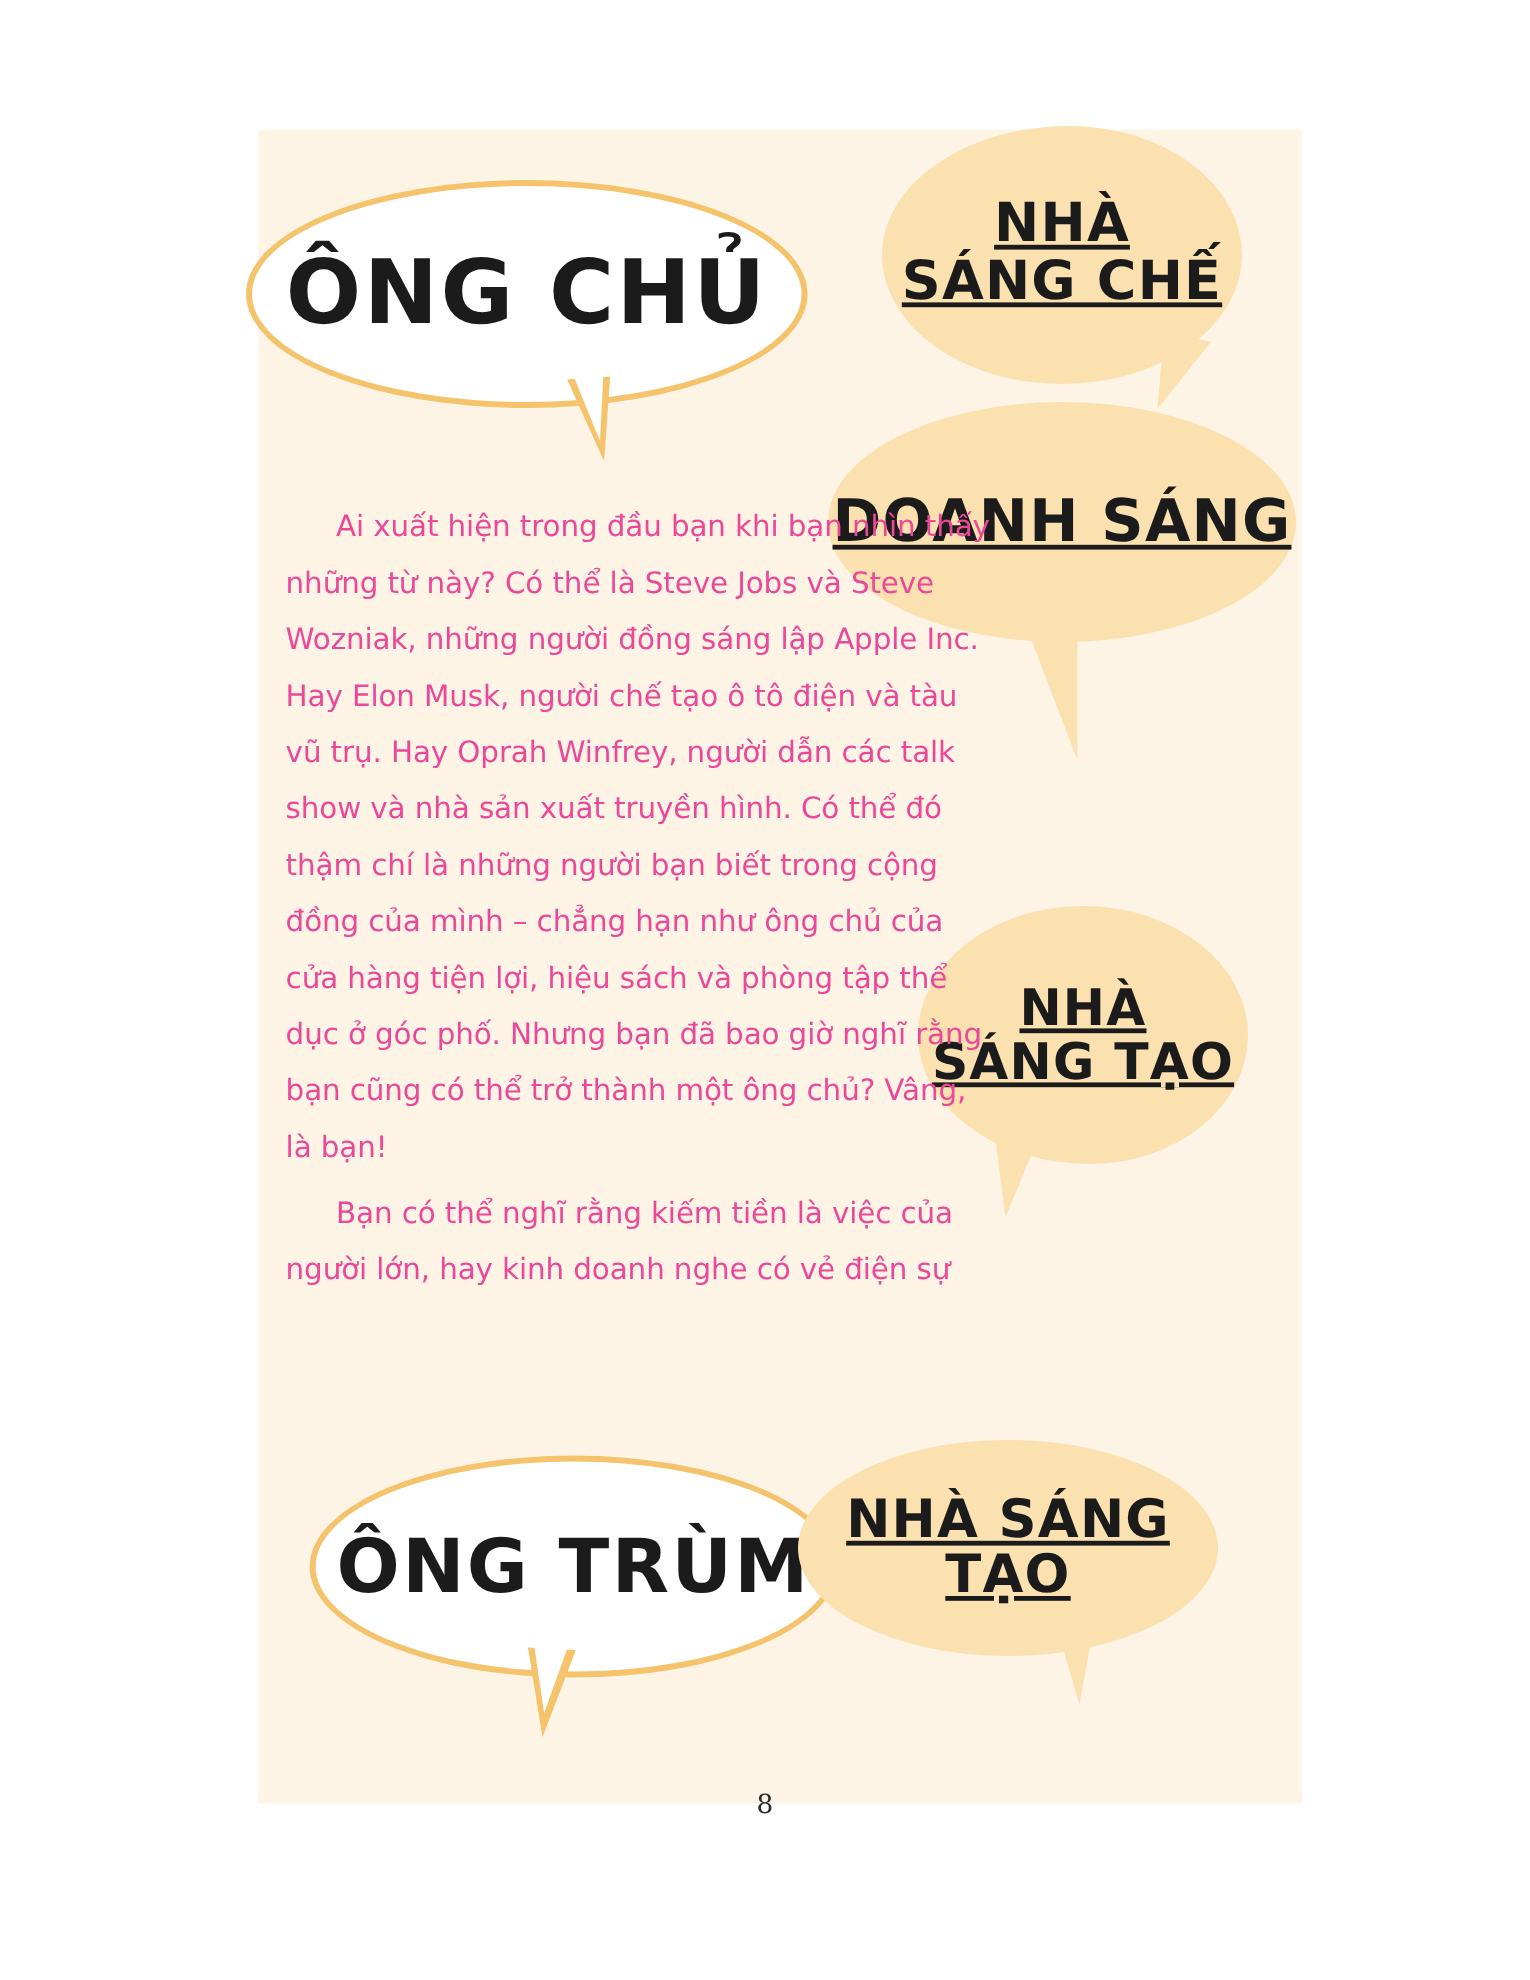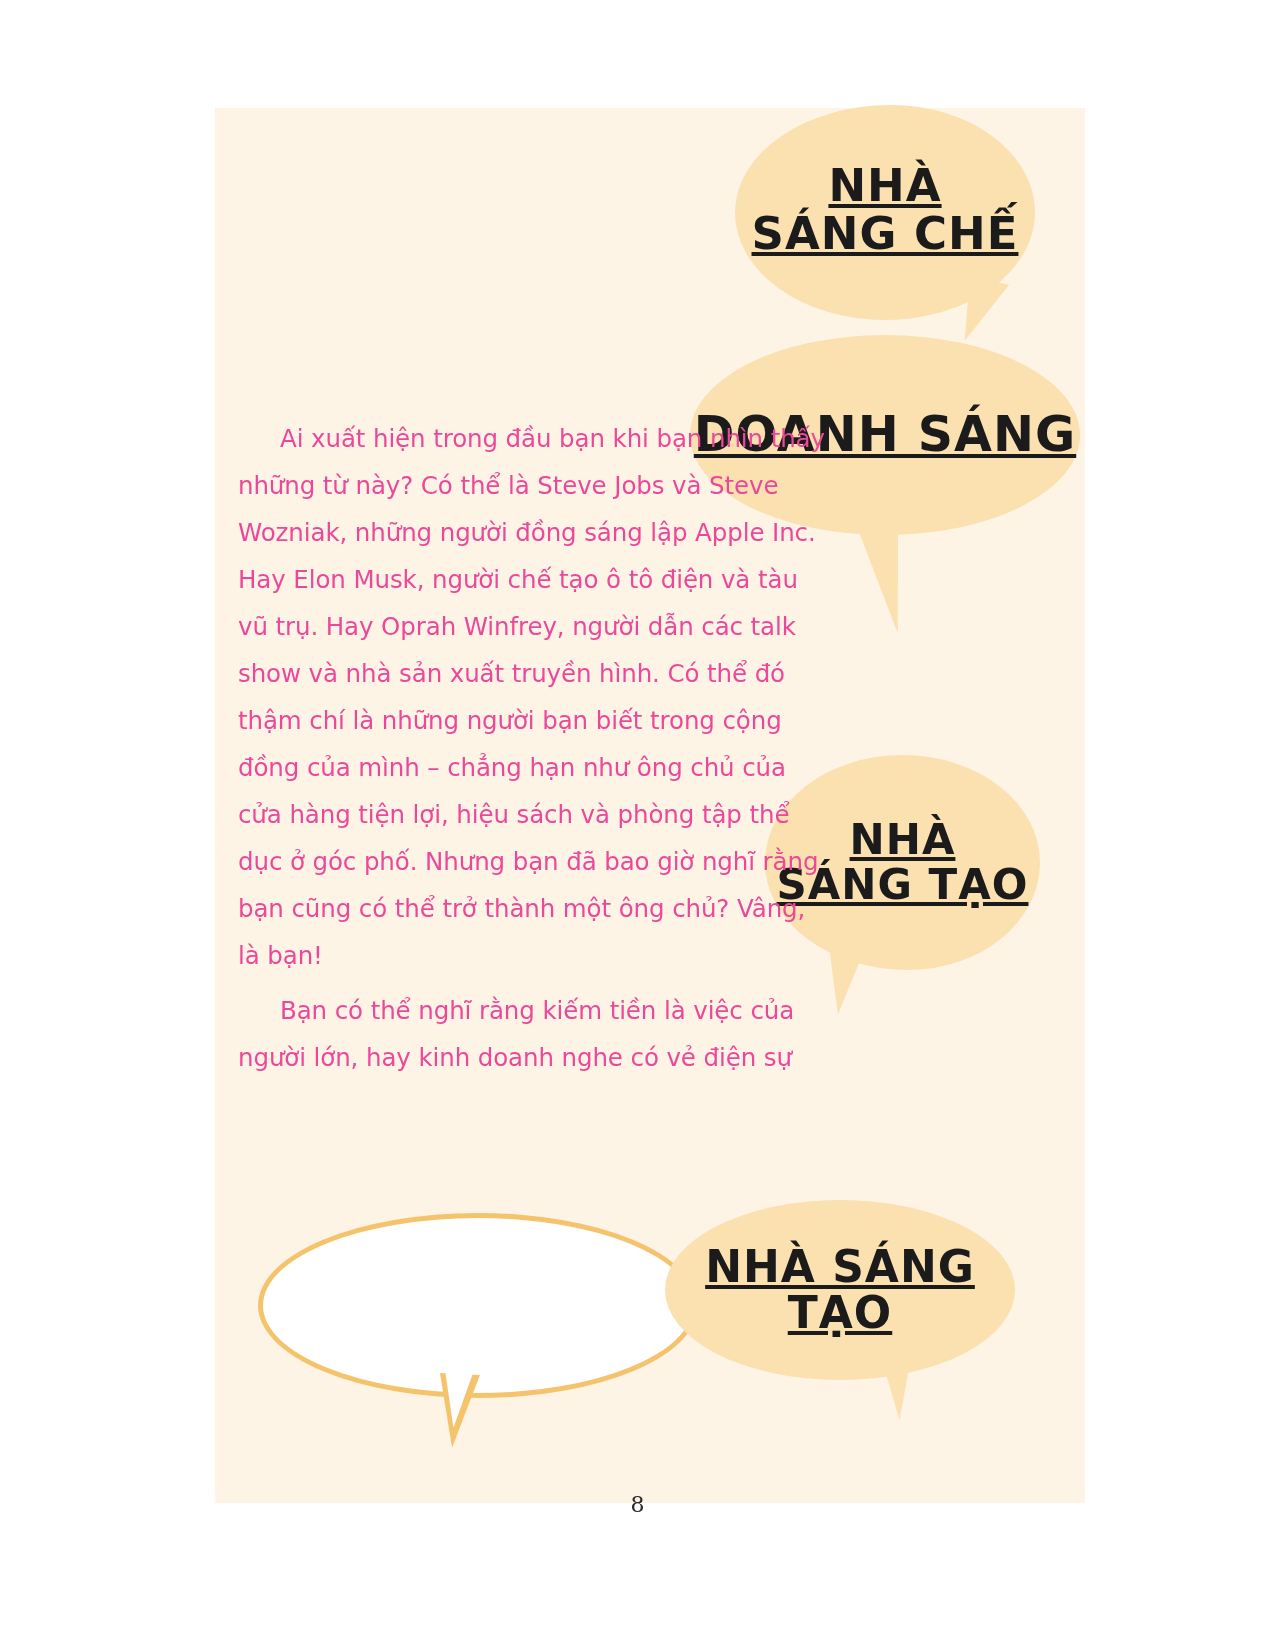--- a/index.html
+++ b/index.html
@@ -243,20 +243,25 @@
     color: #2a2a2a;
   }
 </style>
 </head>
 <body>
 
 <div id="page">
 
   <div id="page-panel"></div>
 
+  <div class="bubble bubble-outline" id="bubble-ong-chu">
+    <span class="tail"></span>
+    <span class="tail-inner"></span>
+    <span class="txt">ÔNG CHỦ</span>
+  </div>
 
   <div class="bubble bubble-fill" id="bubble-nha-sang-che">
     <span class="tail"></span>
     <span class="txt">NHÀ
 SÁNG CHẾ</span>
   </div>
 
   <div class="bubble bubble-fill" id="bubble-doanh-nhan">
     <span class="tail"></span>
     <span class="txt">DOANH SÁNG</span>
@@ -264,20 +269,21 @@
 
   <div class="bubble bubble-fill" id="bubble-nha-sang-tao-1">
     <span class="tail"></span>
     <span class="txt">NHÀ
 SÁNG TẠO</span>
   </div>
 
   <div class="bubble bubble-outline" id="bubble-ong-trum">
     <span class="tail"></span>
     <span class="tail-inner"></span>
+    <span class="txt">ÔNG TRÙM</span>
   </div>
 
   <div class="bubble bubble-fill" id="bubble-nha-sang-tao-2">
     <span class="tail"></span>
     <span class="txt">NHÀ SÁNG TẠO</span>
   </div>
 
   <div id="body-text">
     <p>Ai xuất hiện trong đầu bạn khi bạn nhìn thấy những từ này? Có thể là Steve Jobs và Steve Wozniak, những người đồng sáng lập Apple Inc. Hay Elon Musk, người chế tạo ô tô điện và tàu vũ trụ. Hay Oprah Winfrey, người dẫn các talk show và nhà sản xuất truyền hình. Có thể đó thậm chí là những người bạn biết trong cộng đồng của mình – chẳng hạn như ông chủ của cửa hàng tiện lợi, hiệu sách và phòng tập thể dục ở góc phố. Nhưng bạn đã bao giờ nghĩ rằng bạn cũng có thể trở thành một ông chủ? Vâng, là bạn!</p>
     <p>Bạn có thể nghĩ rằng kiếm tiền là việc của người lớn, hay kinh doanh nghe có vẻ điện sự</p>

